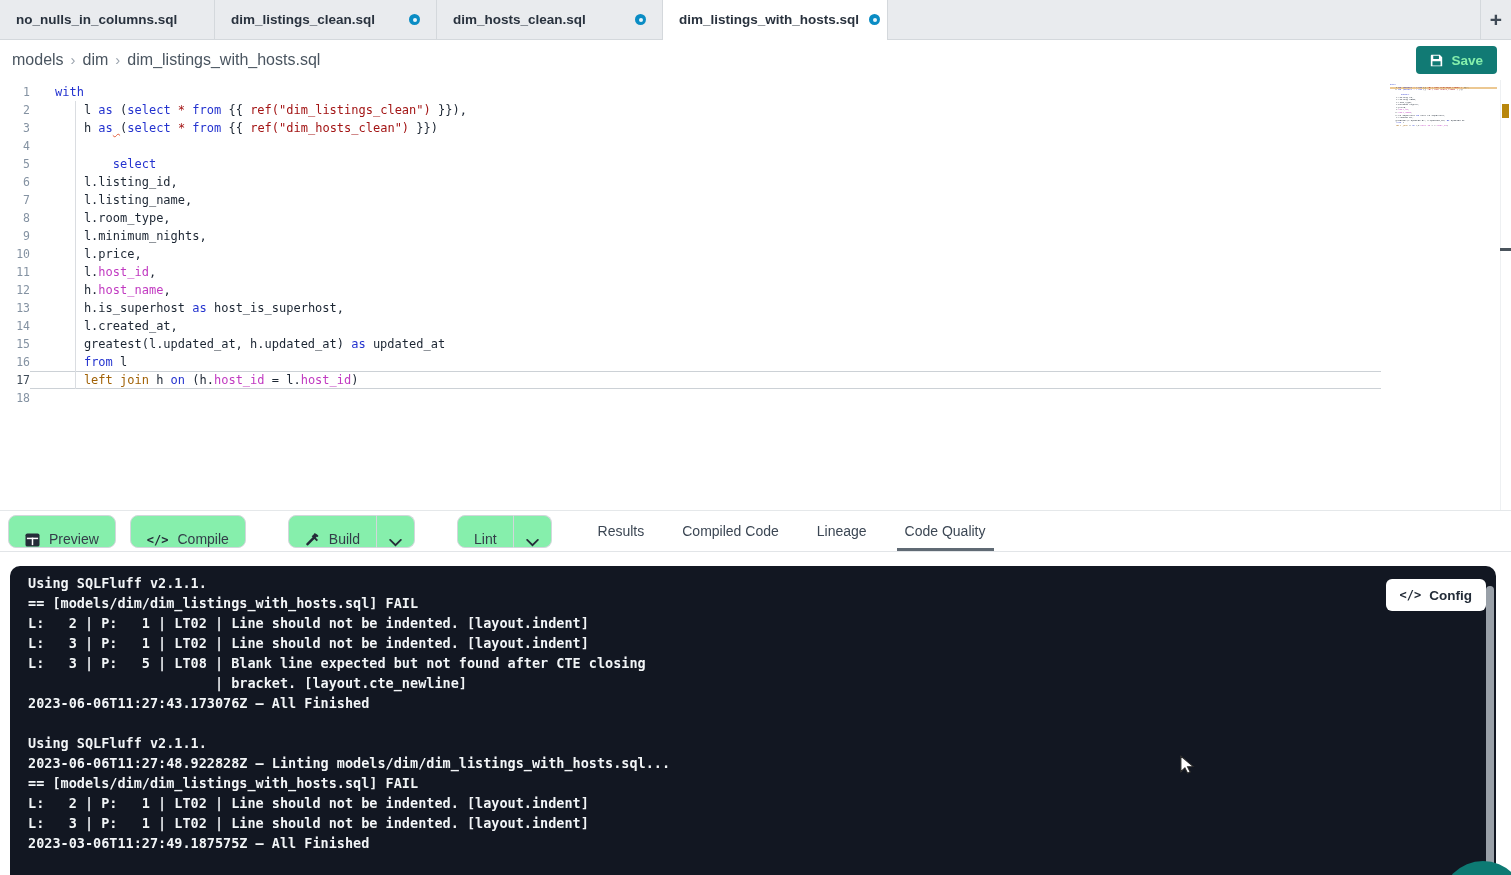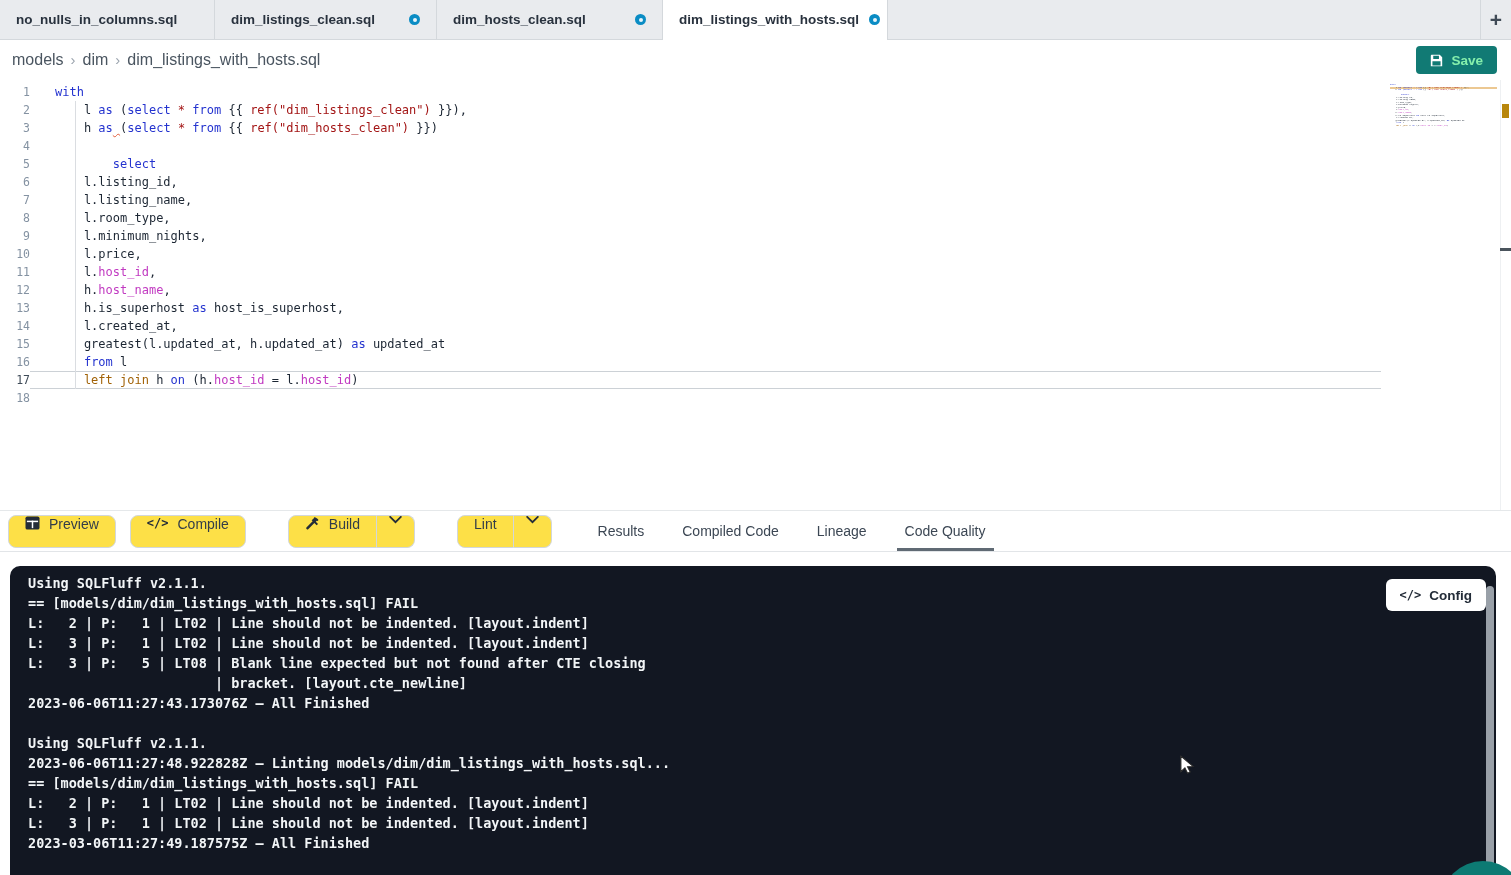--- a/index.html
+++ b/index.html
@@ -53,22 +53,22 @@
     font-family:"DejaVu Sans Mono", monospace; font-size:2.3px; line-height:2.55px; }
   .mrow { white-space:pre; height:2.55px; overflow:hidden; }
   .mrow.hl { background:#ecc892; }
   .ruler { position:absolute; top:0; right:0; width:11px; height:100%; border-left:1px solid #eef0f2; }
   .ruler-mark-warn { position:absolute; top:24px; right:2px; width:7px; height:14px; background:#b8860b; }
   .ruler-mark-cursor { position:absolute; top:168px; right:0; width:11px; height:3px; background:#4a535c; }
 
   
   .toolbar { height:42px; border-top:1px solid #e5e8ea; border-bottom:1px solid #e2e5e8;
     display:flex; align-items:center; padding-left:8px; background:#fff; }
-  .tb-btn { height:33px; border:1px solid #d2d7db; border-radius:8px; background:#fde047;
-    color:#333d49; font-size:14px; font-weight:400; display:flex; align-items:flex-start; gap:9px;
+  .tb-btn { height:33px; border:1px solid #d2d7db; border-radius:8px; background:#86efac;
+    color:#333d49; font-size:14px; font-weight:400; display:flex; align-items:flex-end; gap:9px;
     padding:0 16px; cursor:pointer; font-family:"Liberation Sans", sans-serif; }
   .split { display:flex; margin-left:14px;padding-left:28px; }
   .split .main { border-radius:8px 0 0 8px; }
   .split .caret { border-radius:0 8px 8px 0; border-left:none; width:38px; justify-content:center; padding:0; }
   .tb-group { margin-left:14px; }
   .code-glyph { font-family:"DejaVu Sans Mono", monospace; font-weight:700; font-size:12px; color:#242c38; }
   .tb-tabs { display:flex; margin-left:44px; height:100%; align-items:stretch; }
   .ttab { display:flex; align-items:center; padding:0 2px; margin-right:34px; font-size:14px;
     color:#3c4754; cursor:pointer; position:relative; }
   .ttab.active::after { content:""; position:absolute; left:-6px; right:-6px; bottom:0; height:3px; background:#606a74; }

